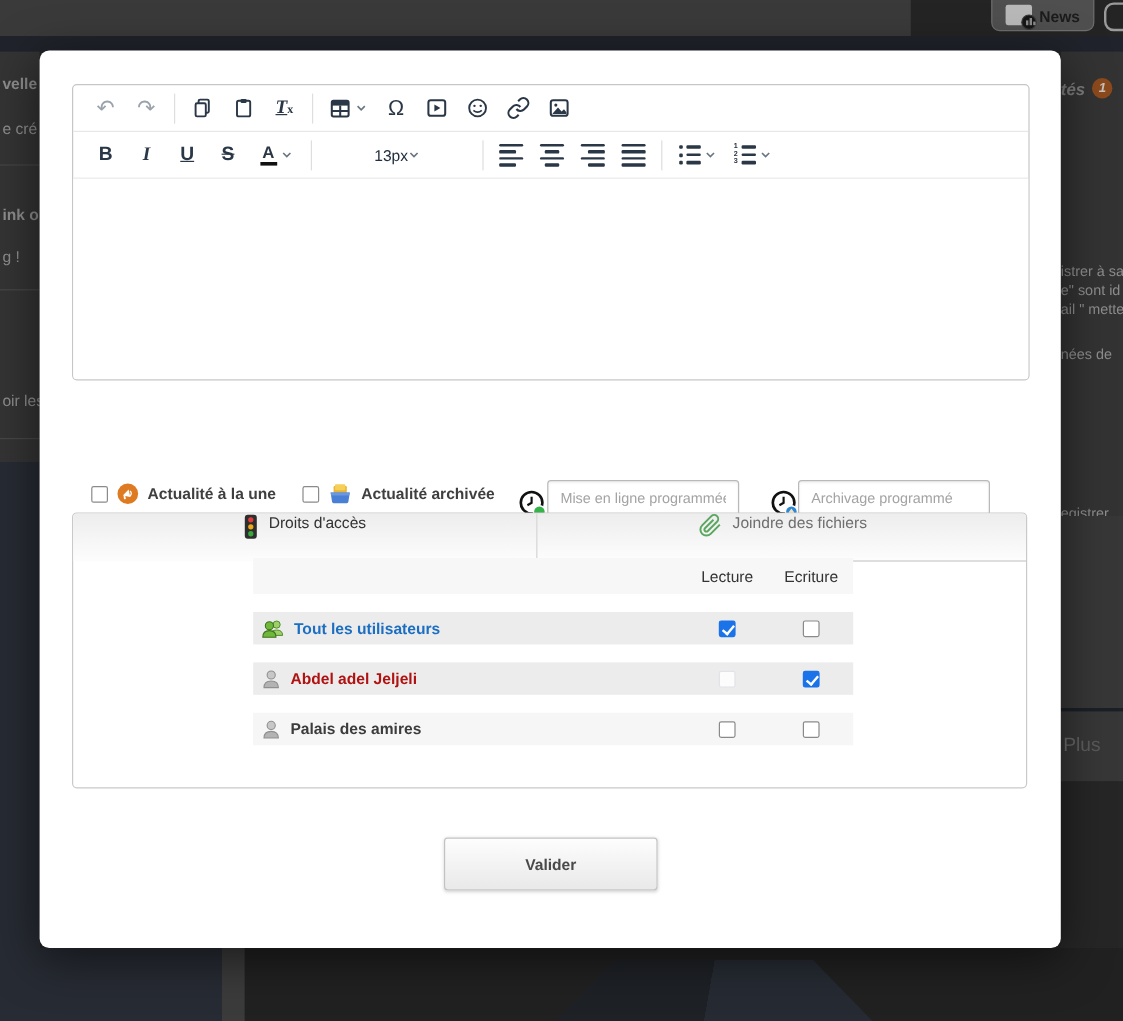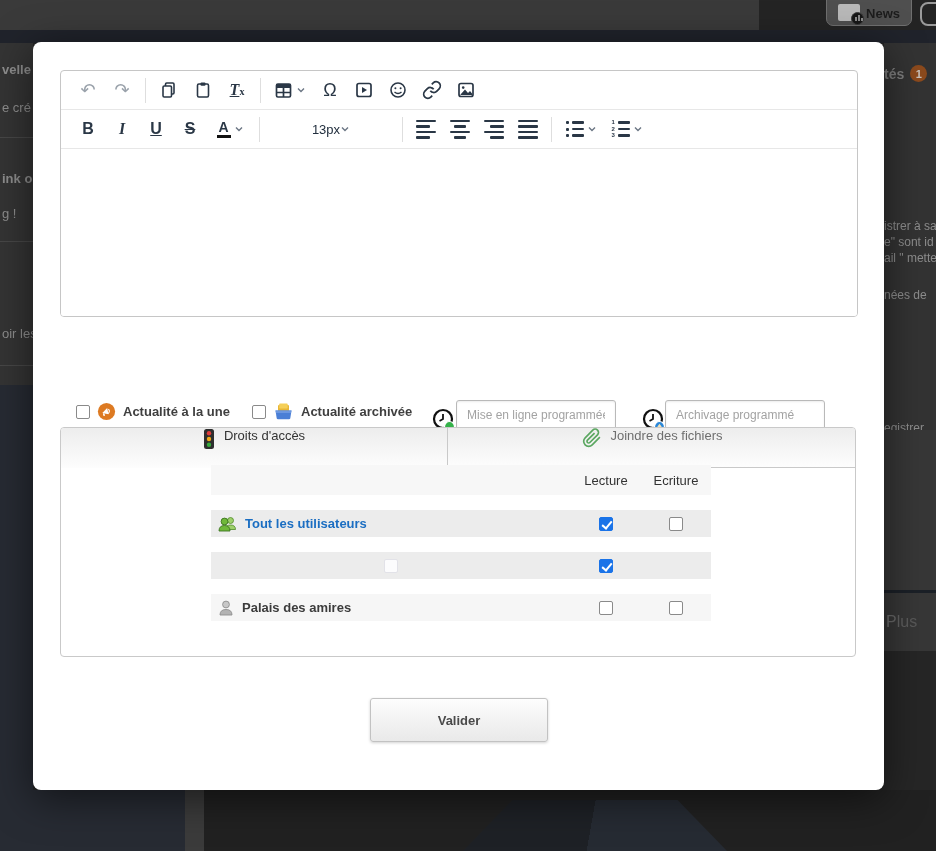--- a/index.html
+++ b/index.html
@@ -26,21 +26,21 @@
   .left-strip .hr { position:absolute; left:0; width:33px; height:1px; background:#474747; }
   .frag { position:absolute; white-space:nowrap; color:#8d8d8d; font-size:13px;text-align:center; }
   .frag.b { font-weight:700; }
   .left-blue { left:0; top:385px; width:33px; height:466px; background:#272b33; }
 
   .right-strip { left:884px; top:43px; width:52px; height:747px; background:#333333; overflow:hidden; }
   .right-strip .sec-a { position:absolute; left:0; top:387px; width:52px; height:160px; background:#373737; }
   .right-strip .sec-line { position:absolute; left:0; top:547px; width:52px; height:3px; background:#1b2027; }
   .right-strip .sec-b { position:absolute; left:0; top:550px; width:52px; height:58px; background:#373737; }
   .right-strip .sec-c { position:absolute; left:0; top:608px; width:52px; height:139px; background:#262626; }
-  .badge-row { position:absolute; left:0; top:22px; display:flex; align-items:center; gap:6px; }
+  .badge-row { position:absolute; left:0; top:22px; display:flex; align-items:center; gap:6px;font-style:italic; }
   .badge-row .t { color:#7d7d7d; font-size:14px; font-weight:700; }
   .count-badge { width:17px; height:17px; border-radius:50%; background:#8c4a1d; color:#c9c2bc;
                  font-size:11px; font-weight:700; display:flex; align-items:center; justify-content:center; }
 
   .bottom-left { left:0; top:790px; width:185px; height:61px; background:#272b33; }
   .bottom-scroll { left:185px; top:790px; width:19px; height:61px; background:#3b3b3b; }
   .bottom-main { left:204px; top:790px; width:732px; height:61px; background:#212121; overflow:hidden; }
   .hexagon { position:absolute; left:226px; top:10px; width:330px; height:170px;
              clip-path:polygon(25% 0,75% 0,100% 50%,75% 100%,25% 100%,0 50%);
              background:linear-gradient(100deg,#1e2126 0 46%,#262b33 46%); }
@@ -436,20 +436,27 @@
 <span class="nm" style="color: rgb(27, 110, 194);">Tout les utilisateurs</span>
               </div>
               <div class="ccell">
                 <span class="cb checked"></span>
               </div>
               <div class="ccell">
                 <span class="cb"></span>
               </div>
             </div>
             <div class="acc-row" style="background: rgb(236, 236, 236);">
+              <div class="namecell">
+  <svg width="16" height="18" viewBox="0 0 16 18">
+    <circle cx="8" cy="5.5" r="3.4" fill="#c7c7c7" stroke="#8f8f8f" stroke-width="0.9"></circle>
+    <path d="M2 16 q0-5.5 6-5.5 q6 0 6 5.5 z" fill="#b3b3b3" stroke="#8f8f8f" stroke-width="0.9"></path>
+  </svg>
+<span class="nm" style="color: rgb(176, 18, 18);">Abdel adel Jeljeli</span>
+              </div>
               <div class="ccell">
                 <span class="cb disabled"></span>
               </div>
               <div class="ccell">
                 <span class="cb checked"></span>
               </div>
             </div>
             <div class="acc-row" style="background: rgb(246, 246, 246);">
               <div class="namecell">
   <svg width="16" height="18" viewBox="0 0 16 18">

